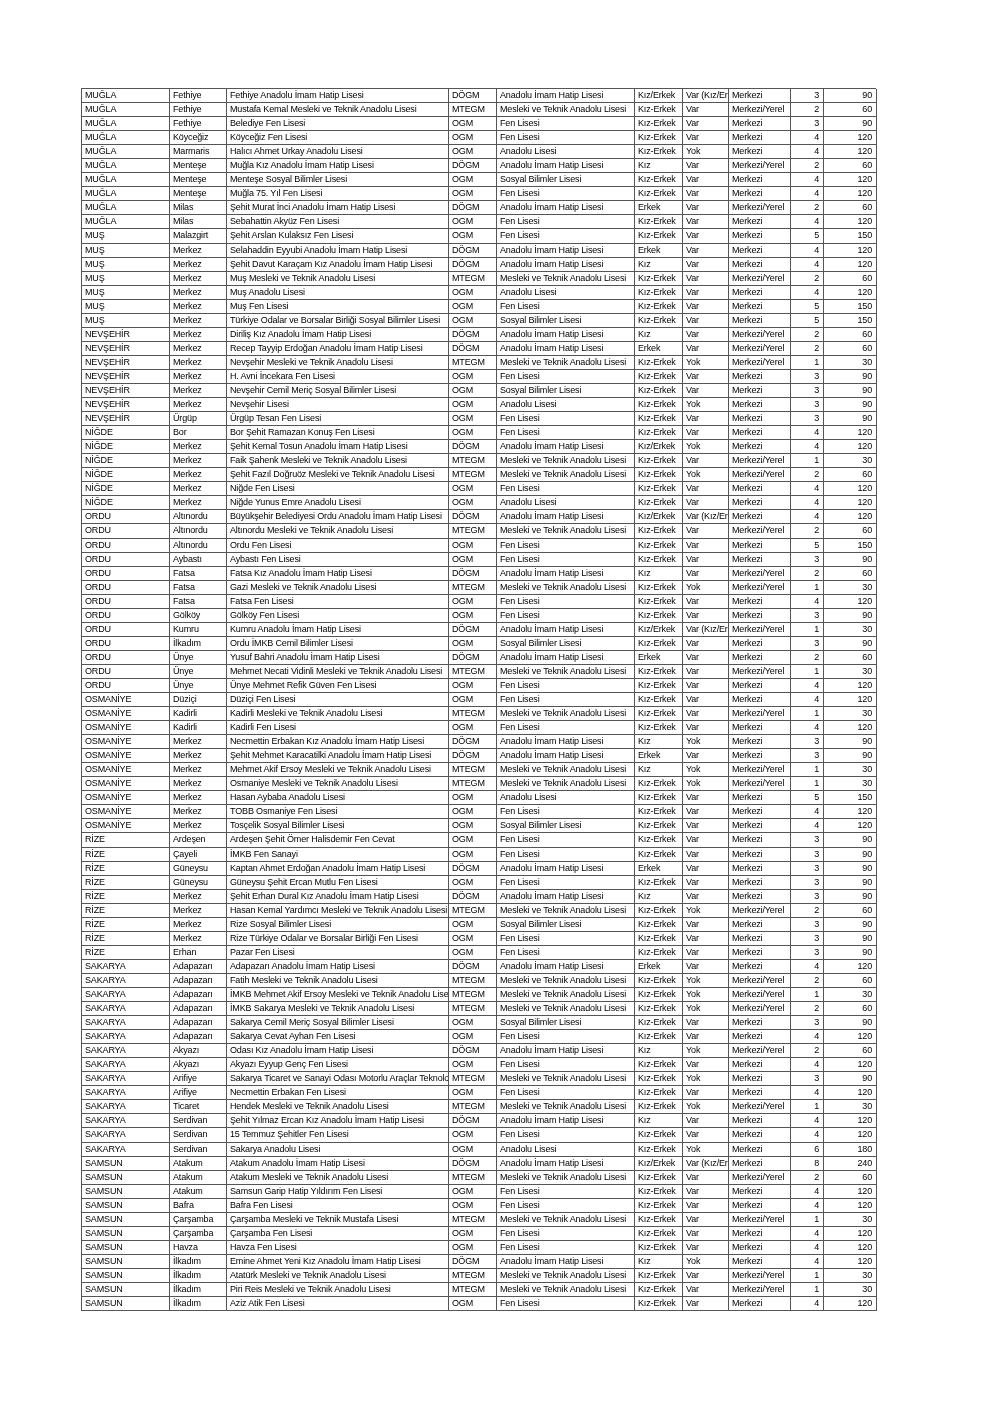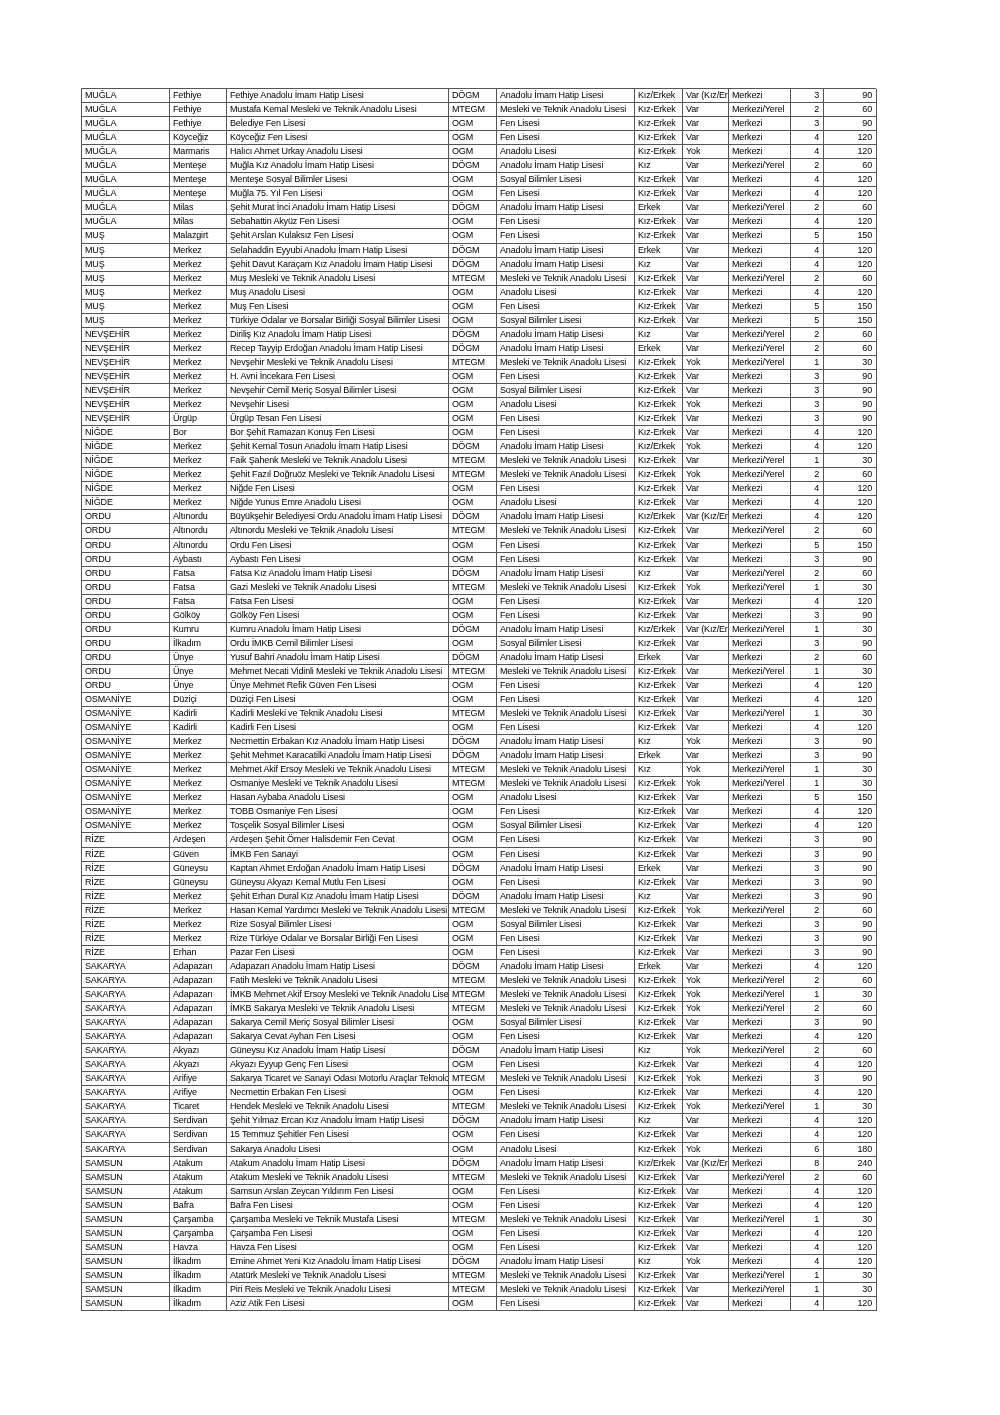--- a/index.html
+++ b/index.html
@@ -673,21 +673,21 @@
     <div class="cell">OGM</div>
     <div class="cell">Fen Lisesi</div>
     <div class="cell">Kız-Erkek</div>
     <div class="cell">Var</div>
     <div class="cell">Merkezi</div>
     <div class="cell num">3</div>
     <div class="cell num">90</div>
   </div>
         <div class="row">
     <div class="cell">RİZE</div>
-    <div class="cell">Güven</div>
+    <div class="cell">Çayeli</div>
     <div class="cell">İMKB Fen Sanayi</div>
     <div class="cell">OGM</div>
     <div class="cell">Fen Lisesi</div>
     <div class="cell">Kız-Erkek</div>
     <div class="cell">Var</div>
     <div class="cell">Merkezi</div>
     <div class="cell num">3</div>
     <div class="cell num">90</div>
   </div>
         <div class="row">
@@ -698,21 +698,21 @@
     <div class="cell">Anadolu İmam Hatip Lisesi</div>
     <div class="cell">Erkek</div>
     <div class="cell">Var</div>
     <div class="cell">Merkezi</div>
     <div class="cell num">3</div>
     <div class="cell num">90</div>
   </div>
         <div class="row">
     <div class="cell">RİZE</div>
     <div class="cell">Güneysu</div>
-    <div class="cell">Güneysu Akyazı Kemal Mutlu Fen Lisesi</div>
+    <div class="cell">Güneysu Şehit Ercan Mutlu Fen Lisesi</div>
     <div class="cell">OGM</div>
     <div class="cell">Fen Lisesi</div>
     <div class="cell">Kız-Erkek</div>
     <div class="cell">Var</div>
     <div class="cell">Merkezi</div>
     <div class="cell num">3</div>
     <div class="cell num">90</div>
   </div>
         <div class="row">
     <div class="cell">RİZE</div>
@@ -842,21 +842,21 @@
     <div class="cell">Fen Lisesi</div>
     <div class="cell">Kız-Erkek</div>
     <div class="cell">Var</div>
     <div class="cell">Merkezi</div>
     <div class="cell num">4</div>
     <div class="cell num">120</div>
   </div>
         <div class="row">
     <div class="cell">SAKARYA</div>
     <div class="cell">Akyazı</div>
-    <div class="cell">Güneysu Kız Anadolu İmam Hatip Lisesi</div>
+    <div class="cell">Odası Kız Anadolu İmam Hatip Lisesi</div>
     <div class="cell">DÖGM</div>
     <div class="cell">Anadolu İmam Hatip Lisesi</div>
     <div class="cell">Kız</div>
     <div class="cell">Yok</div>
     <div class="cell">Merkezi/Yerel</div>
     <div class="cell num">2</div>
     <div class="cell num">60</div>
   </div>
         <div class="row">
     <div class="cell">SAKARYA</div>
@@ -962,21 +962,21 @@
     <div class="cell">Mesleki ve Teknik Anadolu Lisesi</div>
     <div class="cell">Kız-Erkek</div>
     <div class="cell">Var</div>
     <div class="cell">Merkezi/Yerel</div>
     <div class="cell num">2</div>
     <div class="cell num">60</div>
   </div>
         <div class="row">
     <div class="cell">SAMSUN</div>
     <div class="cell">Atakum</div>
-    <div class="cell">Samsun Arslan Zeycan Yıldırım Fen Lisesi</div>
+    <div class="cell">Samsun Garip Hatip Yıldırım Fen Lisesi</div>
     <div class="cell">OGM</div>
     <div class="cell">Fen Lisesi</div>
     <div class="cell">Kız-Erkek</div>
     <div class="cell">Var</div>
     <div class="cell">Merkezi</div>
     <div class="cell num">4</div>
     <div class="cell num">120</div>
   </div>
         <div class="row">
     <div class="cell">SAMSUN</div>

